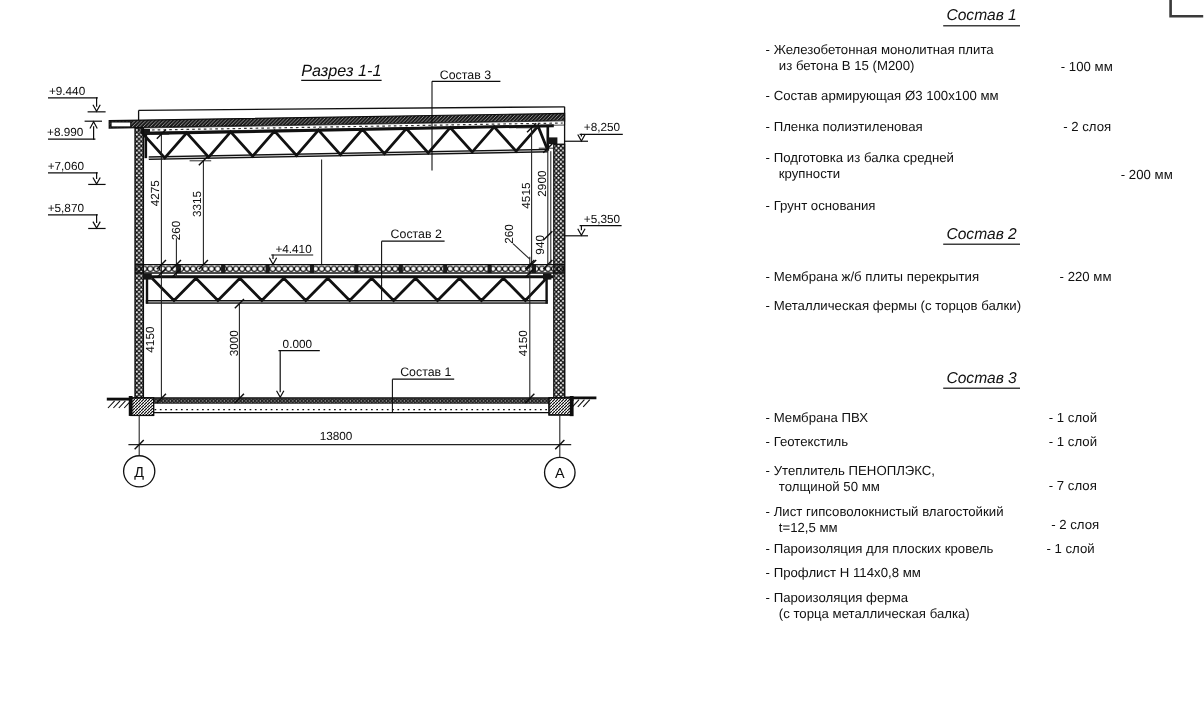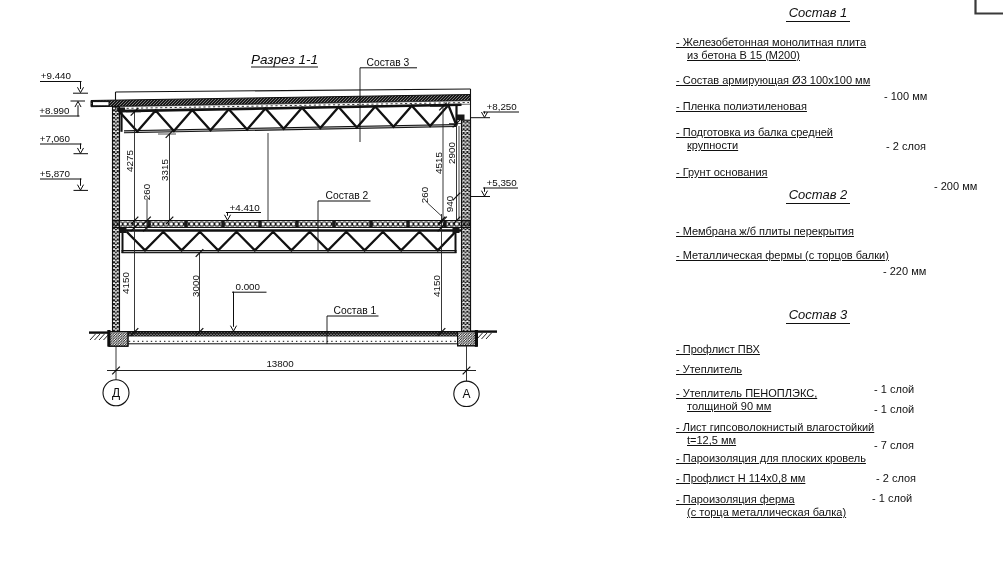--- a/index.html
+++ b/index.html
@@ -2,23 +2,23 @@
 <html><head>
 <meta charset="utf-8">
 <style>
 html,body{margin:0;padding:0;background:#fff;}
 #stage{position:relative;width:1003px;height:584px;background:#fff;overflow:hidden;
   font-family:"Liberation Sans",sans-serif;color:#111;}
 #dwg{position:absolute;left:0;top:0;}
 .sec-title{position:absolute;left:662px;width:312px;text-align:center;
   font:italic 13px "Liberation Sans",sans-serif;color:#111;}
 .sec-title .tu{display:inline-block;border-bottom:1px solid #111;padding:0 3px 1px;}
-.li{position:absolute;left:676px;width:300px;font:11px/13.2px "Liberation Sans",sans-serif;
-  white-space:pre-line;padding-left:11px;text-indent:-11px;color:#111;text-decoration:underline;}
-.lv{position:absolute;font:11px/13.2px "Liberation Sans",sans-serif;color:#111;margin-top:40px;}
+.li{position:absolute;left:638px;width:300px;font:11px/13.2px "Liberation Sans",sans-serif;
+  white-space:pre-line;padding-left:11px;text-indent:-11px;color:#111;}
+.lv{position:absolute;font:11px/13.2px "Liberation Sans",sans-serif;color:#111;}
 text{fill:#0d0d0d;font-family:"Liberation Sans",sans-serif;}
 .dimtx{font-size:9.8px;}
 .elevtx{font-size:9.8px;}
 .lbltx{font-size:10.3px;}
 </style>
 </head>
 <body>
 
 <div id="stage">
 <svg id="dwg" width="1003" height="584" viewBox="0 0 1003 584">
@@ -267,26 +267,26 @@
 крупности</div>
   <div class="lv" style="left:934px;top:140px">- 200 мм</div>
   <div class="li" style="top:166px">- Грунт основания</div>
 
   <div class="sec-title" style="top:187px"><span class="tu">Состав 2</span></div>
   <div class="li" style="top:225px">- Мембрана ж/б плиты перекрытия</div>
   <div class="lv" style="left:883px;top:225px">- 220 мм</div>
   <div class="li" style="top:249px">- Металлическая фермы (с торцов балки)</div>
 
   <div class="sec-title" style="top:307px"><span class="tu">Состав 3</span></div>
-  <div class="li" style="top:343px">- Профлист ПВХ</div>
+  <div class="li" style="top:343px">- Мембрана ПВХ</div>
   <div class="lv" style="left:874px;top:343px">- 1 слой</div>
-  <div class="li" style="top:363px">- Утеплитель</div>
+  <div class="li" style="top:363px">- Геотекстиль</div>
   <div class="lv" style="left:874px;top:363px">- 1 слой</div>
   <div class="li" style="top:387px">- Утеплитель ПЕНОПЛЭКС,
-толщиной 90 мм</div>
+толщиной 50 мм</div>
   <div class="lv" style="left:874px;top:399px">- 7 слоя</div>
   <div class="li" style="top:421px">- Лист гипсоволокнистый влагостойкий
 t=12,5 мм</div>
   <div class="lv" style="left:876px;top:432px">- 2 слоя</div>
   <div class="li" style="top:452px">- Пароизоляция для плоских кровель</div>
   <div class="lv" style="left:872px;top:452px">- 1 слой</div>
   <div class="li" style="top:472px">- Профлист Н 114х0,8 мм</div>
   <div class="li" style="top:493px">- Пароизоляция ферма
 (с торца металлическая балка)</div>
 </div>

